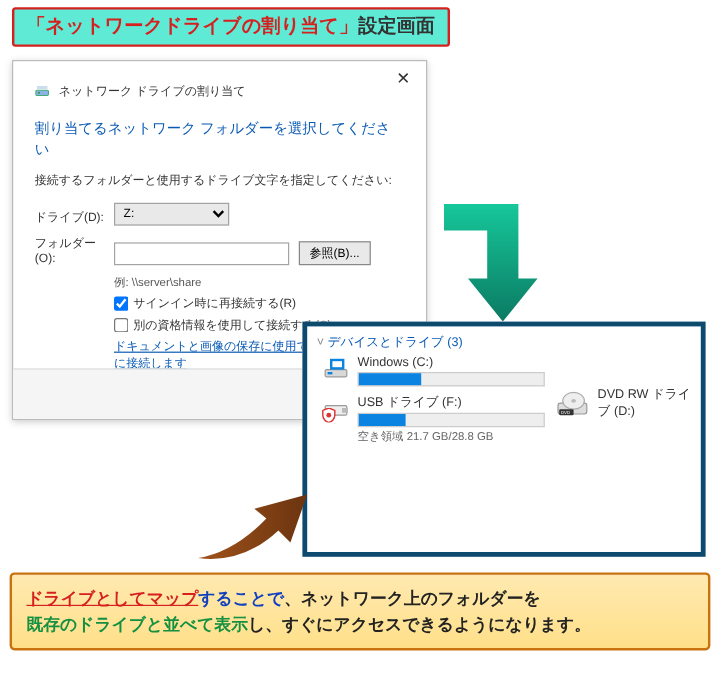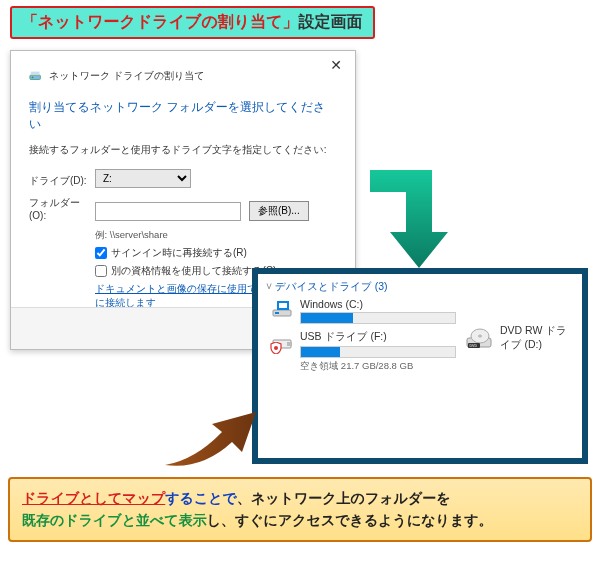--- a/index.html
+++ b/index.html
@@ -85,21 +85,21 @@
     top: 170px; left: 370px;
     width: 90px; height: 100px;
   }
   .big-arrow svg { width: 90px; height:100px; display:block; }
 
   
   .explorer {
     position: absolute;
     top: 268px; left: 252px;
     width: 336px; height: 196px;
-    border: 6px solid #0c4a6e;
+    border: 4px solid #0c4a6e;
     background: #fff;
     padding: 6px 8px;
   }
   .section-hdr { color: #0a5ab4; font-size: 10.5px; margin-bottom:4px;}
   .section-hdr::before { content: "˅ "; color:#888;}
   .drives-row { display:flex; align-items:center; gap:10px; margin-bottom:6px; }
   .drive-item { display:flex; gap:6px; align-items:flex-start; margin-bottom:6px; margin-left:6px;}
   .drive-item .icon { width:22px; height:22px; flex-shrink:0;}
   .drive-item .icon svg { width:22px; height:22px; }
   .drive-info { flex:1;}

